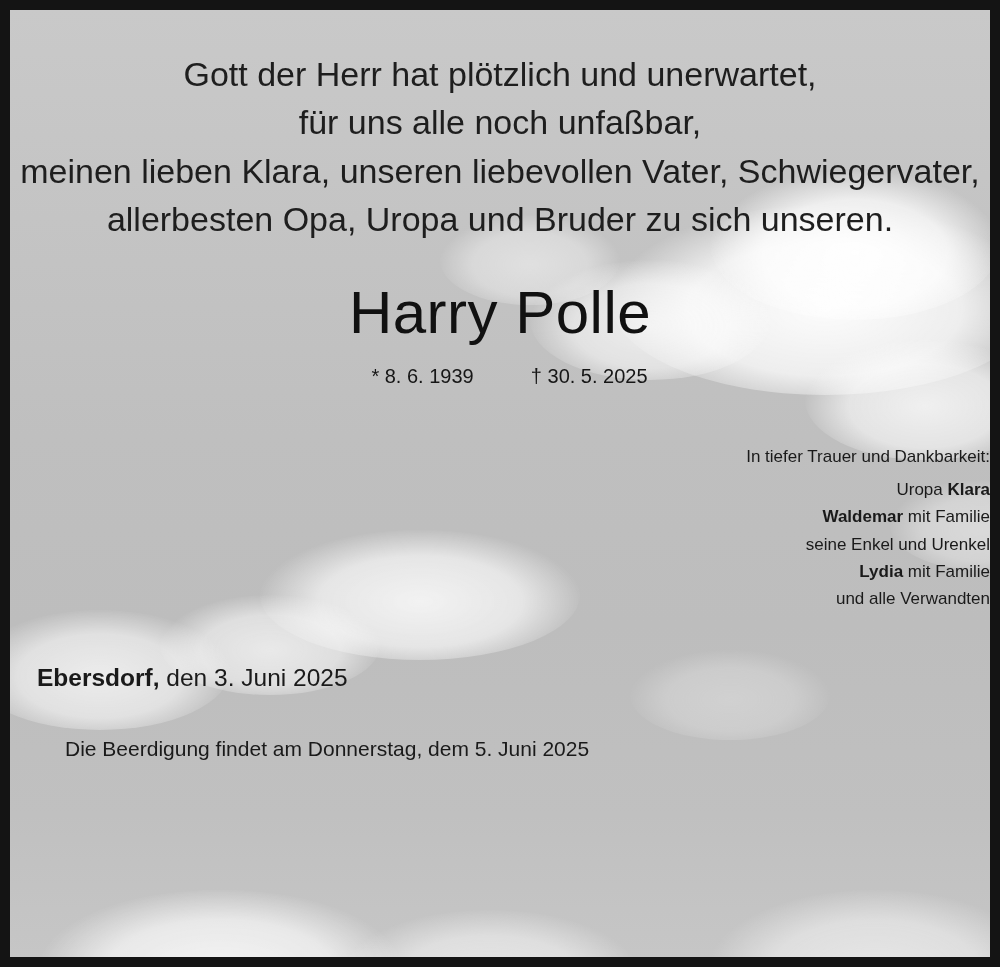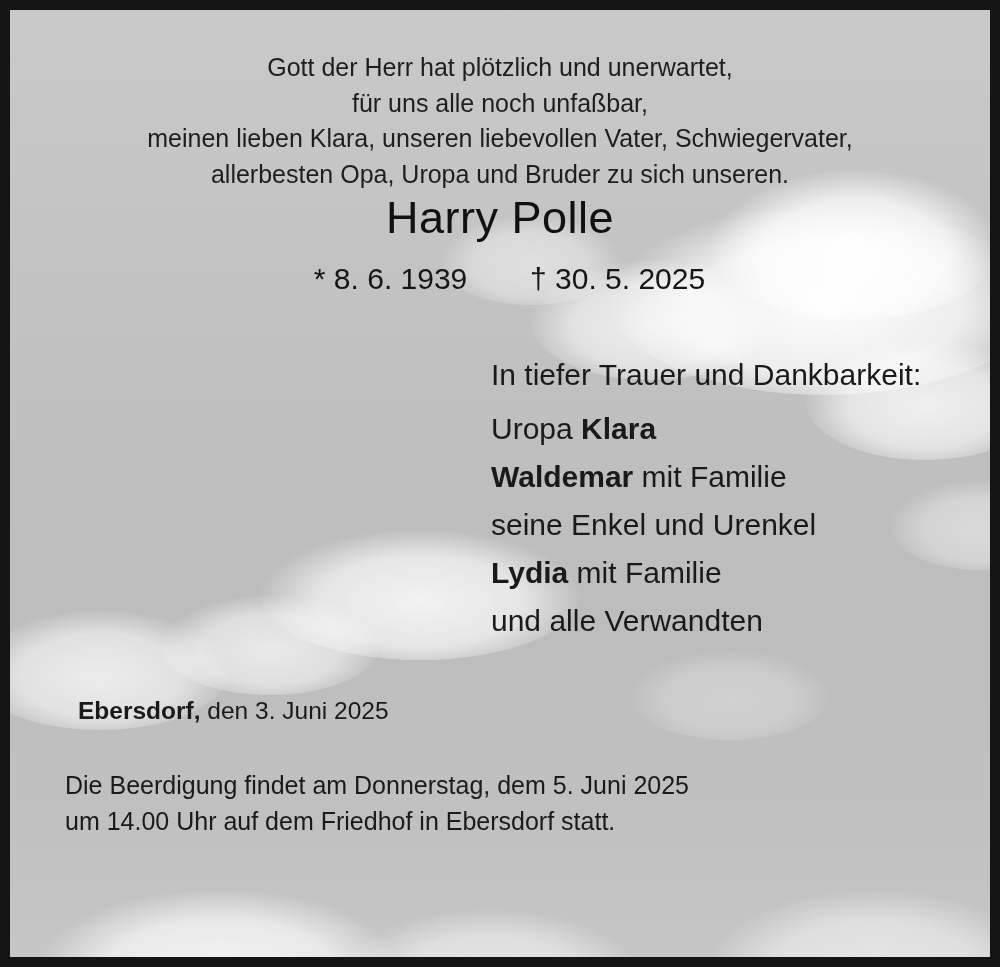--- a/index.html
+++ b/index.html
@@ -51,60 +51,62 @@
   .content {
     position: relative;
     z-index: 2;
     width: 100%;
     height: 100%;
     color: #1c1c1c;
   }
   .intro {
     text-align: center;
     padding-top: 40px;
-    font-size: 25px;
+    font-size: 34px;
     line-height: 1.42;
     color: #1e1e1e;
   }
   .intro div { white-space: nowrap; }
   .name {
     text-align: center;
-    font-size: 45px;
+    font-size: 60px;
     font-weight: 400;
     letter-spacing: 0.5px;
+    margin-top: 35px;
     color: #111111;
   }
   .dates {
     text-align: center;
-    font-size: 30px;
+    font-size: 20px;
     margin-top: 18px;
     color: #161616;
     padding-left: 19px;
   }
   .dates .gap { display: inline-block; width: 46px; }
   .mourners {
     margin-top: 55px;
     padding-left: 481px;
-    font-size: 30px;
+    font-size: 17px;
     line-height: 1.6;
     color: #1a1a1a;
+    text-align: right;
   }
   .mourners .lead { margin-bottom: 6px; }
   .mourners b { font-weight: 700; }
   .place {
     margin-top: 52px;
-    padding-left: 68px;
+    padding-left: 27px;
     font-size: 24.5px;
     color: #1a1a1a;
   }
   .place b { font-weight: 700; }
   .closing {
     margin-top: 42px;
     padding-left: 55px;
-    font-size: 25px;
+    font-size: 21px;
     line-height: 1.45;
     color: #1a1a1a;
   }
 </style>
 </head>
 <body>
 
 <div class="notice">
 
   <div class="clouds">
@@ -158,17 +160,16 @@
         <span>und alle Verwandten</span>
       </div>
     </div>
 
     <div class="place">
       <b>Ebersdorf,</b><span> den 3. Juni 2025</span>
     </div>
 
     <div class="closing">
       <div>Die Beerdigung findet am Donnerstag, dem 5. Juni 2025</div>
-      <div>um 14.00 Uhr auf dem Friedhof in Ebersdorf statt.</div>
     </div>
 
   </div>
 </div>
 
 </body></html>

